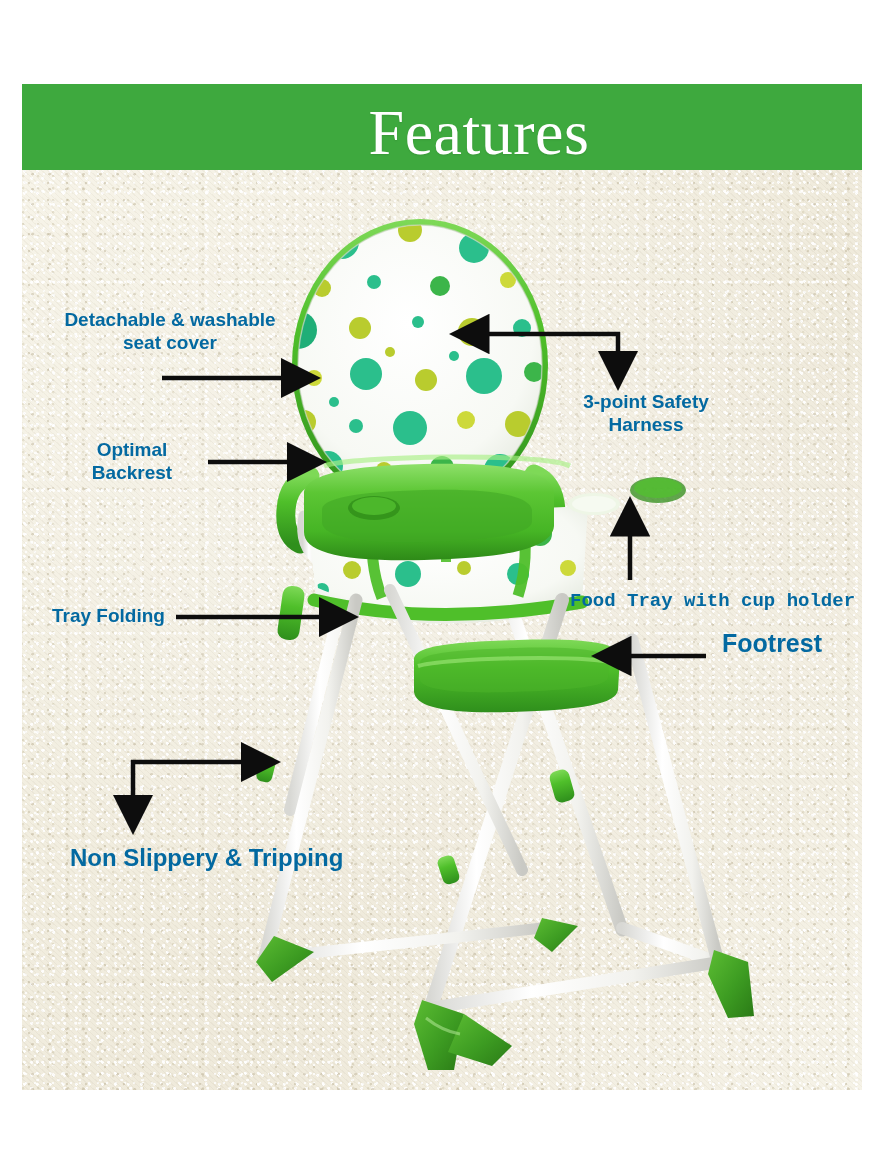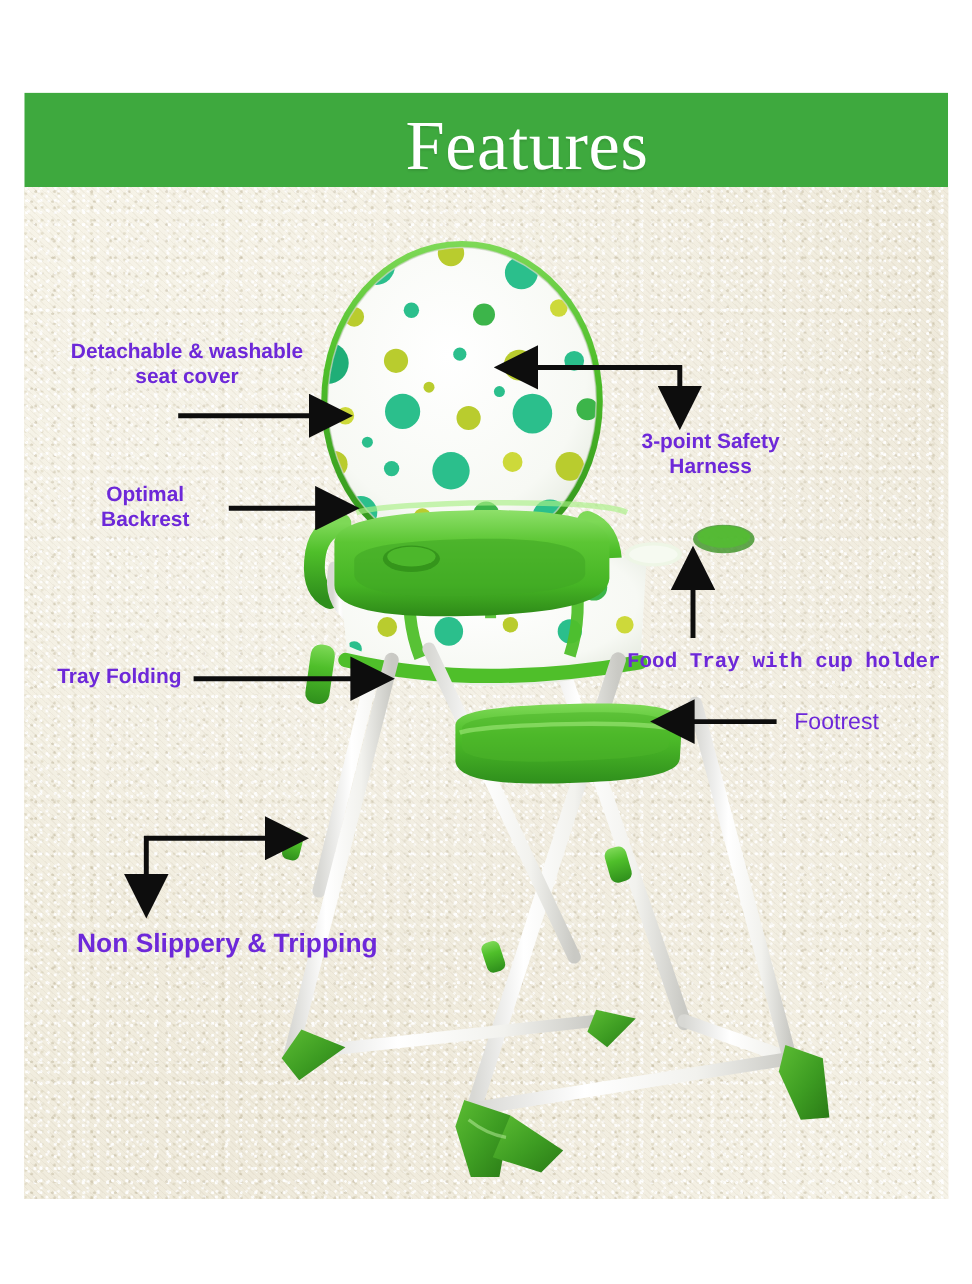--- a/index.html
+++ b/index.html
@@ -50,31 +50,31 @@
     position:absolute;inset:0;
     background:radial-gradient(ellipse 85% 70% at 50% 38%, rgba(255,255,255,.35) 0%, rgba(237,231,216,0) 70%);
     pointer-events:none;
   }
 
   
   .chair{position:absolute;left:22px;top:170px;width:840px;height:920px;pointer-events:none;}
 
   
   .label{
-    position:absolute;color:#6d28d9;font-weight:bold;line-height:1.22;
+    position:absolute;color:#0369a1;font-weight:bold;line-height:1.22;
     font-family:"Liberation Sans","DejaVu Sans",sans-serif;
     white-space:pre-line;
   }
   .lbl-seat      {left:50px; top:308px; width:240px; font-size:19px; text-align:center;}
   .lbl-backrest  {left:62px; top:438px; width:140px; font-size:19px; text-align:center;}
   .lbl-folding   {left:52px; top:604px; font-size:19px;}
   .lbl-nonslip   {left:50px; top:843px; font-size:24px;margin-left:20px;}
   .lbl-harness   {left:556px;top:390px; width:180px; font-size:19px; text-align:center;}
   .lbl-tray      {left:570px;top:590px; font-size:19px;font-family:Liberation Mono, monospace;}
-  .lbl-footrest  {left:722px;top:644px; font-size:21px; font-weight:normal;}
+  .lbl-footrest  {left:722px;top:628px; font-size:25px; font-weight:bold;}
 
   .arrows{position:absolute;left:0;top:0;width:884px;height:1167px;pointer-events:none;}
 </style>
 </head>
 <body>
 
 <div id="page">
 
   <div class="banner-wrap">
     <svg class="banner-svg" width="840" height="118" viewBox="0 0 840 118">

